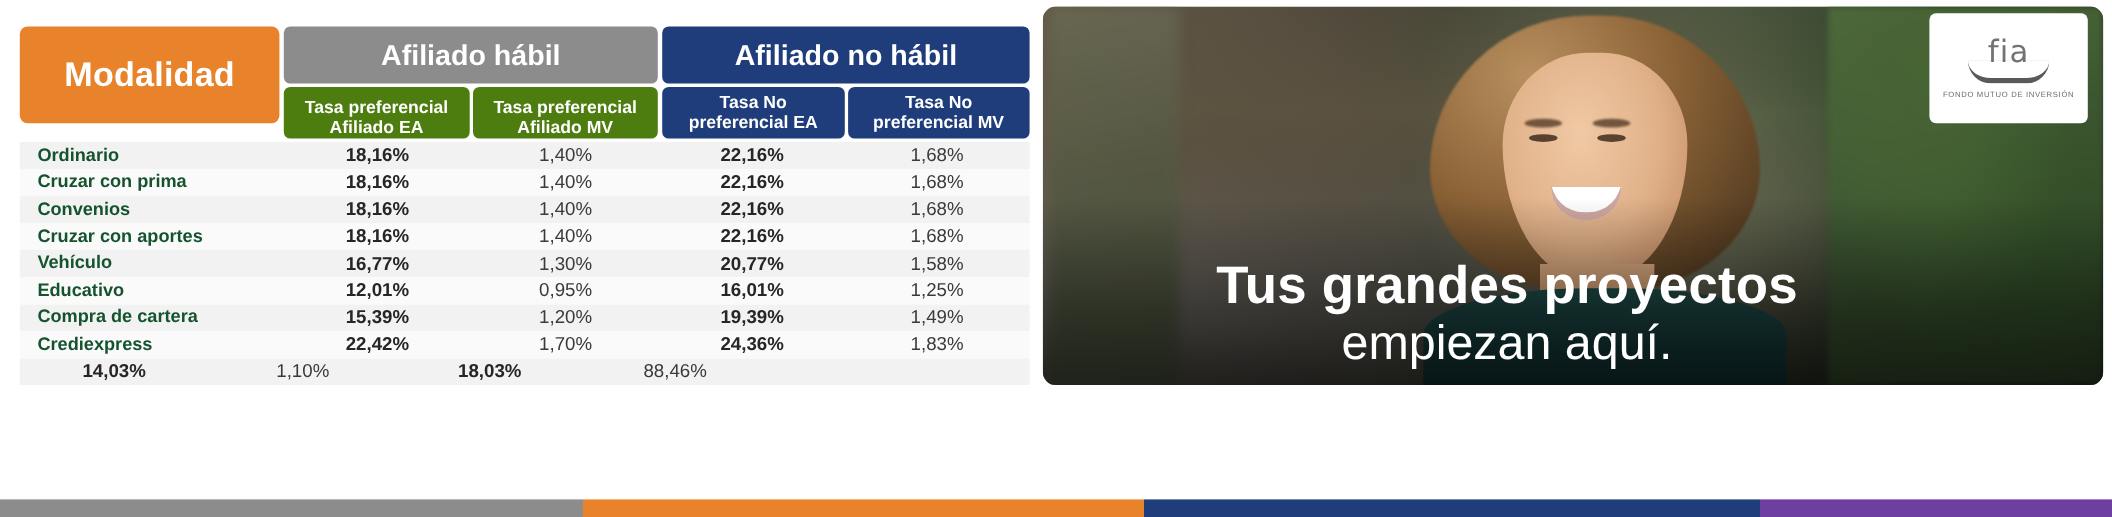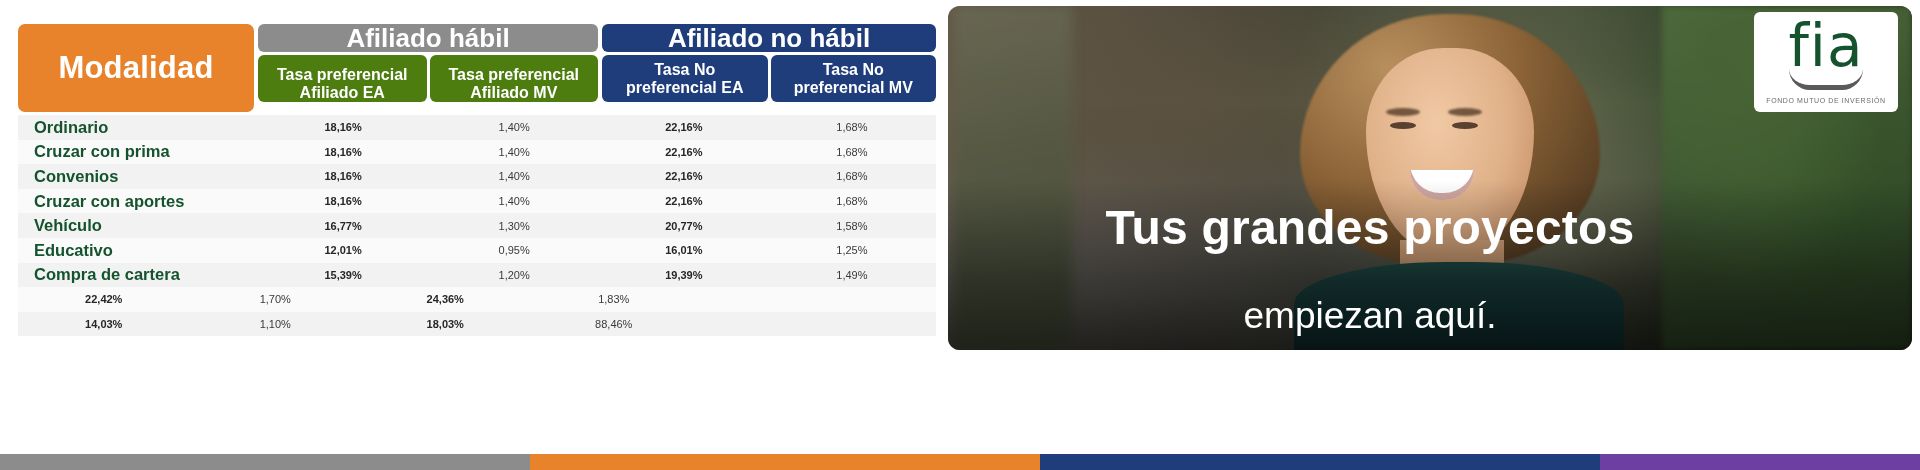--- a/index.html
+++ b/index.html
@@ -19,21 +19,21 @@
   .cell-modalidad{
     width:240px;height:88px;border-radius:7px;
     background:#E8832B;color:#fff;
     display:flex;align-items:center;justify-content:center;
     font-size:31px;font-weight:bold;letter-spacing:.2px;
     margin-right:4px;
     box-shadow:0 0 0 0 rgba(0,0,0,0);
   }
   .grp{display:flex;flex-direction:column;}
   .grp-top{
-    height:28px;border-radius:6px;
+    height:52px;border-radius:6px;
     display:flex;align-items:center;justify-content:center;
     color:#fff;font-size:26px;font-weight:bold;
     margin-bottom:3px;
   }
   .grp-top.gray{background:#8C8C8C;width:340px;}
   .grp-top.navy{background:#1F3D7A;width:334px;}
   .grp-subs{display:flex;gap:3px;}
   .sub-cell{
     height:47px;border-radius:6px;
     display:flex;align-items:center;justify-content:center;
@@ -46,21 +46,21 @@
 
   .body-rows{margin-top:3px;}
   .row{display:flex;height:24.6px;align-items:center;}
   .row.odd{background:#F2F2F2;}
   .row.even{background:#FAFAFA;}
   .c-mod{
     width:240px;padding-left:16px;box-sizing:border-box;
     color:#14532d;font-weight:bold;font-size:16.5px;white-space:nowrap;
   }
   .c-val{
-    width:171.5px;text-align:center;font-size:11px;color:#3A3A3A;
+    width:171.5px;text-align:center;font-size:17px;color:#3A3A3A;
   }
   .c-val.b{font-weight:bold;color:#262626;}
   .c-val.w1{width:171.5px;}
   .c-val.w2{width:168.5px;}
 
   
   .hero{
     position:absolute;left:948px;top:6px;width:964px;height:344px;
     border-radius:12px;overflow:hidden;
     background:
@@ -129,30 +129,30 @@
   }
   .hero .shadow{
     position:absolute;left:0;bottom:0;width:964px;height:170px;
     background:linear-gradient(180deg, rgba(0,0,0,0) 0%, rgba(0,0,0,.38) 58%, rgba(0,0,0,.55) 100%);
   }
   .tagline{
     position:absolute;left:0;right:0;bottom:14px;
     text-align:center;color:#fff;padding-right:120px;
   }
   .tag1{font-size:48px;font-weight:bold;line-height:1.1;letter-spacing:.2px;}
-  .tag2{font-size:37px;font-weight:normal;line-height:1.12;margin-top:40px;}
+  .tag2{font-size:44px;font-weight:normal;line-height:1.12;}
 
   .logo-box{
     position:absolute;right:14px;top:6px;width:144px;height:100px;
     background:#fff;border-radius:6px;
     display:flex;flex-direction:column;align-items:center;justify-content:center;
   }
   .logo-fia{
     font-family:"DejaVu Sans", sans-serif;
-    font-size:58px;color:#14532d;line-height:.92;letter-spacing:1px;
+    font-size:28px;color:#737373;line-height:.92;letter-spacing:1px;
   }
   .logo-smile{
     width:74px;height:16px;border-bottom:5px solid #5a5a5a;
     border-radius:0 0 40px 40px;margin-top:-4px;
   }
   .logo-sub{
     font-size:7px;color:#6b6b6b;letter-spacing:.6px;margin-top:7px;white-space:nowrap;
   }
 
   
@@ -242,20 +242,21 @@
           <div class="c-val w2">1,25%</div>
         </div>
         <div class="row odd">
           <div class="c-mod">Compra de cartera</div>
           <div class="c-val b w1">15,39%</div>
           <div class="c-val w1">1,20%</div>
           <div class="c-val b w2">19,39%</div>
           <div class="c-val w2">1,49%</div>
         </div>
         <div class="row even">
+          <div class="c-mod">Crediexpress</div>
           <div class="c-val b w1">22,42%</div>
           <div class="c-val w1">1,70%</div>
           <div class="c-val b w2">24,36%</div>
           <div class="c-val w2">1,83%</div>
         </div>
         <div class="row odd">
           <div class="c-val b w1">14,03%</div>
           <div class="c-val w1">1,10%</div>
           <div class="c-val b w2">18,03%</div>
           <div class="c-val w2">88,46%</div>

